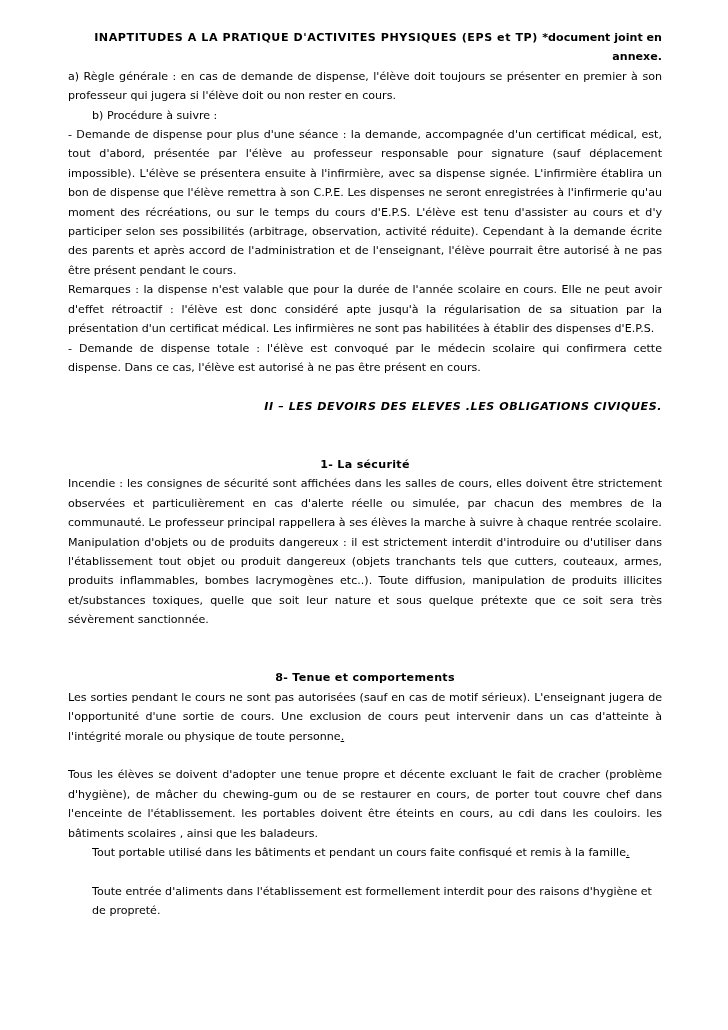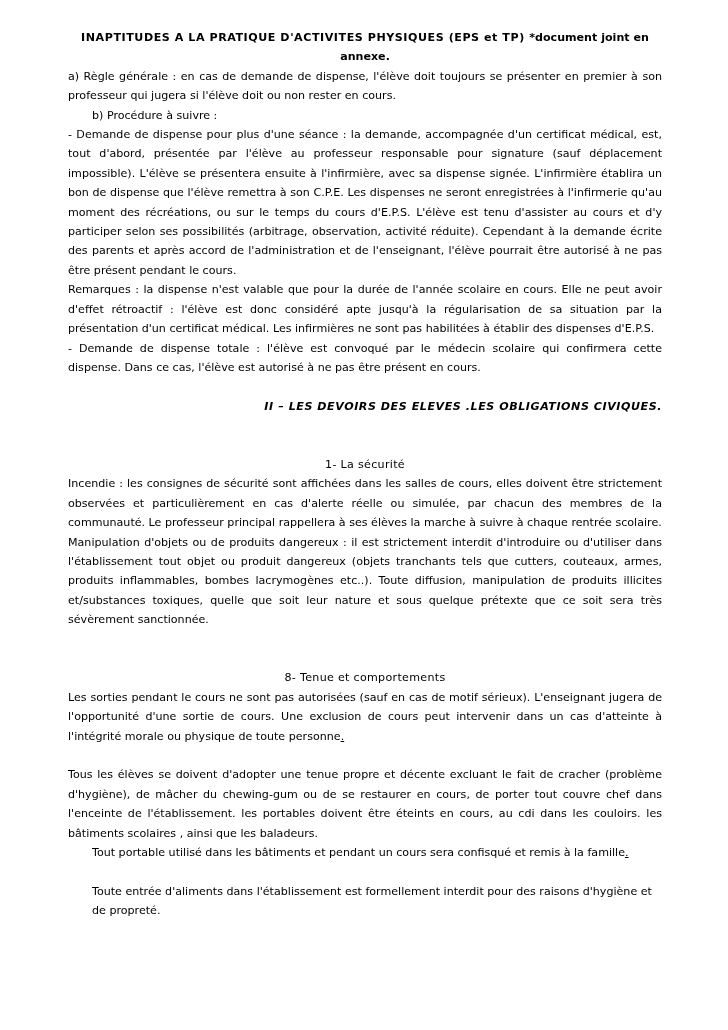--- a/index.html
+++ b/index.html
@@ -29,42 +29,42 @@
   p {
     margin: 0;
     padding: 0;
     text-align: justify;
     -webkit-hyphens: none;
     hyphens: none;
   }
   .title-line {
     font-weight: bold;
     letter-spacing: 0.55px;
-    text-align: center;
+    text-align: right;
     margin-bottom: 0;
   }
   .title-line .annex {
     letter-spacing: 0;
   }
   .flow {
     text-align: justify;
   }
   .noj {
     text-align: left;
     margin-left: 24px;
   }
   .section-heading {
     font-weight: bold;
     letter-spacing: 0.55px;
     text-align: right;
     font-style: italic;
   }
   .center-heading {
     text-align: center;
-    font-weight: normal;
+    font-weight: bold;
     letter-spacing: 0.3px;
   }
   .spacer-sm { height: 19.4px; }
   u.thin {
     text-decoration: underline;
     text-decoration-thickness: 1px;
   }
 </style>
 </head>
 <body>
@@ -105,20 +105,20 @@
 
     <p class="center-heading">8- Tenue et comportements</p>
 
     <p class="flow"><span> Les sorties pendant le cours ne sont pas autorisées (sauf en cas de motif sérieux). L'enseignant jugera de l'opportunité d'une sortie de cours. Une exclusion de cours peut intervenir dans un cas d'atteinte à l'intégrité morale ou physique de toute personne</span><u class="thin">.</u></p>
 
 
     <div class="spacer-sm"></div>
 
     <p class="flow">Tous les élèves se doivent d'adopter une tenue propre et décente excluant le fait de cracher (problème d'hygiène), de mâcher du chewing-gum ou de se restaurer en cours, de porter tout couvre chef dans  l'enceinte de l'établissement.  les portables doivent être éteints en cours, au cdi  dans les couloirs. les bâtiments scolaires , ainsi que les  baladeurs.</p>
 
-    <p class="noj"><span>Tout portable utilisé dans les bâtiments et pendant un cours sera confisqué et remis à la famille</span><u class="thin">.</u></p>
+    <p class="noj"><span>Tout portable utilisé dans les bâtiments et pendant un cours faite confisqué et remis à la famille</span><u class="thin">.</u></p>
 
     <div class="spacer-sm"></div>
 
     <p class="noj">Toute entrée d'aliments dans l'établissement est formellement interdit pour des raisons d'hygiène et de propreté.</p>
 
   </div>
 </div>
 
 </body></html>

